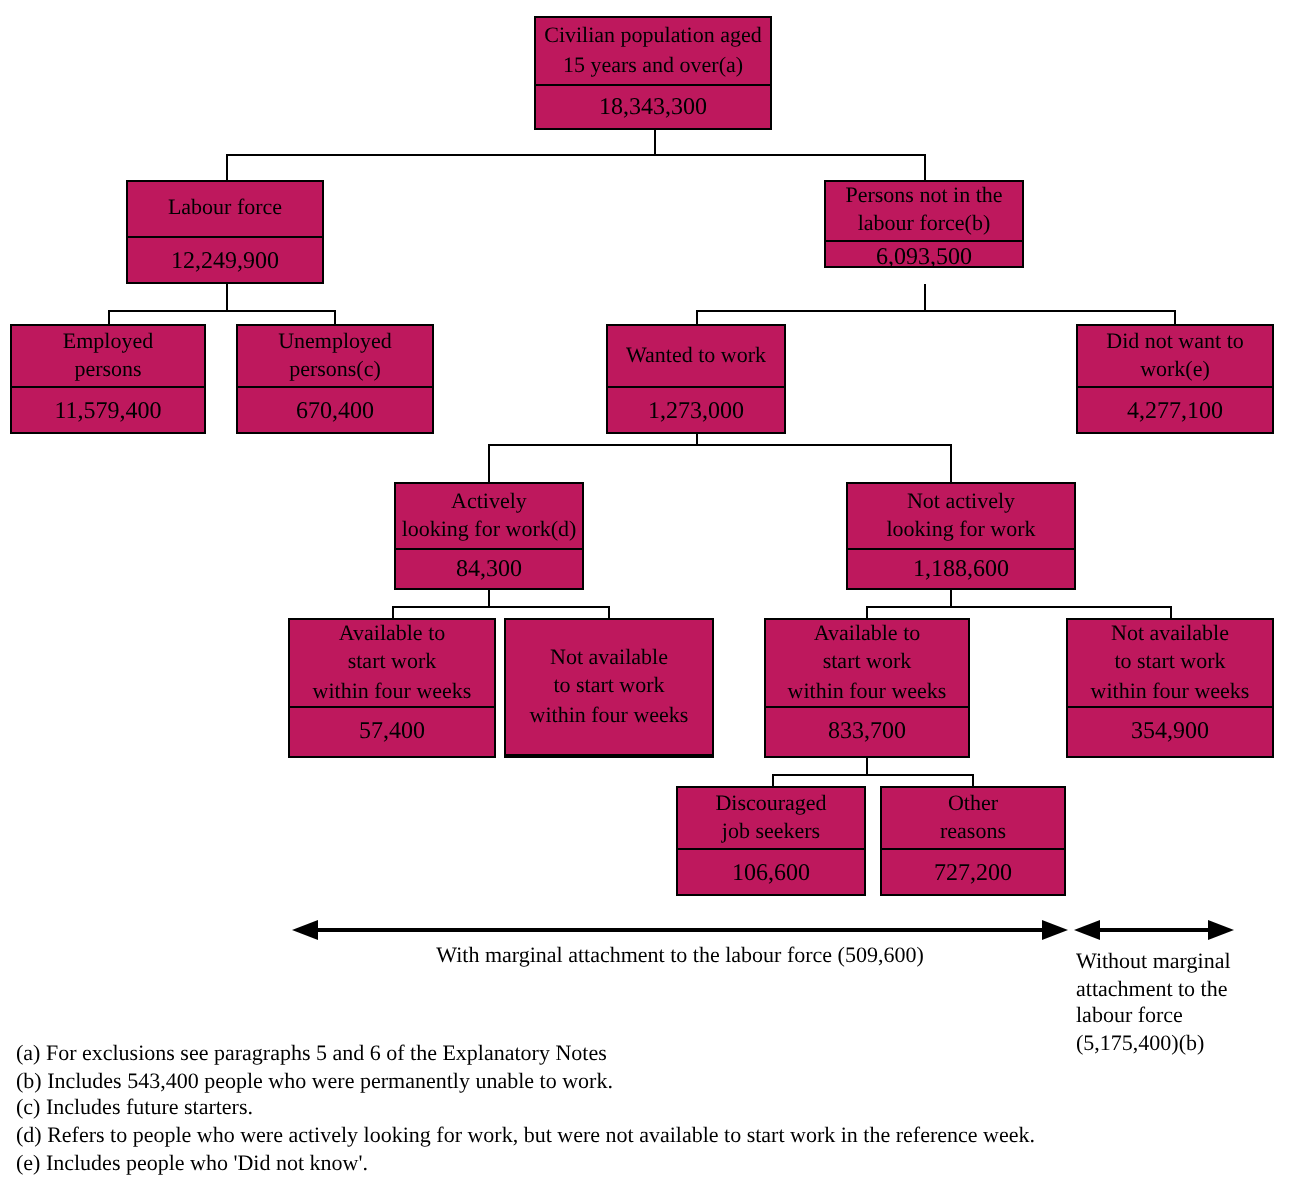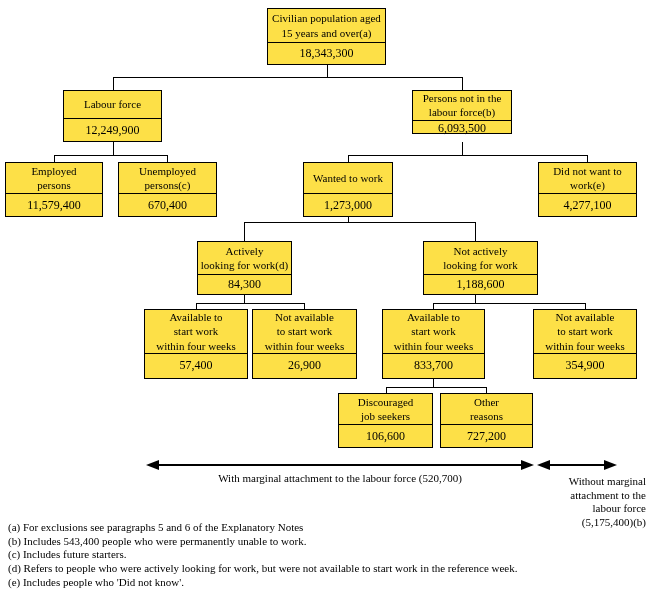--- a/index.html
+++ b/index.html
@@ -1,21 +1,21 @@
 <!DOCTYPE html>
 <html><head>
 <meta charset="utf-8">
 <style>
   html,body{margin:0;padding:0;background:#fff;}
   #canvas{
     position:relative;width:647px;height:595px;background:#ffffff;
     font-family:"Liberation Serif","DejaVu Serif",serif;color:#000;overflow:hidden;
   }
   .node{
-    position:absolute;border:1px solid #000;background:#fde047;
+    position:absolute;border:1px solid #000;background:#be185d;
     display:flex;flex-direction:column;box-sizing:border-box;text-align:center;
   }
   .node .label{
     flex:1;display:flex;align-items:center;justify-content:center;
     white-space:pre;font-size:11px;line-height:1.3;border-bottom:1px solid #000;
     padding:0 1px;
   }
   .node .value{
     height:22px;display:flex;align-items:center;justify-content:center;
     font-size:12px;
@@ -41,21 +41,21 @@
   
   .arrow{position:absolute;display:flex;align-items:center;height:10px;}
   .arrow .shaft{flex:1;height:2px;background:#000;}
   .ah{width:0;height:0;border-top:5px solid transparent;border-bottom:5px solid transparent;}
   .ah.l{border-right:13px solid #000;}
   .ah.r{border-left:13px solid #000;}
   #arrow-with{left:146px;top:460px;width:388px;}
   #arrow-without{left:537px;top:460px;width:80px;}
   .span-label{position:absolute;font-size:11px;}
   #lbl-with{left:146px;top:472px;width:388px;text-align:center;}
-  #lbl-without{left:538px;top:475px;width:108px;text-align:right;white-space:pre-line;line-height:13.5px;}
+  #lbl-without{left:538px;top:475px;width:108px;text-align:left;white-space:pre-line;line-height:13.5px;}
   
   #footnotes{position:absolute;left:8px;top:521px;width:630px;font-size:11px;line-height:13.7px;}
   #footnotes div{white-space:nowrap;}
 </style>
 </head>
 <body>
 
 <div id="canvas">
 
   <div class="line" style="left:327px;top:65px;width:1px;height:13px"></div>
@@ -133,21 +133,20 @@
   <div class="node" id="n-avail1">
     <div class="label">Available to
 start work
 within four weeks</div>
     <div class="value">57,400</div>
   </div>
   <div class="node" id="n-notavail1">
     <div class="label">Not available
 to start work
 within four weeks</div>
-    <div class="value">26,900</div>
   </div>
   <div class="node" id="n-avail2">
     <div class="label">Available to
 start work
 within four weeks</div>
     <div class="value">833,700</div>
   </div>
   <div class="node" id="n-notavail2">
     <div class="label">Not available
 to start work
@@ -168,21 +167,21 @@
   <div class="arrow" id="arrow-with">
     <span class="ah l"></span>
     <span class="shaft"></span>
     <span class="ah r"></span>
   </div>
   <div class="arrow" id="arrow-without">
     <span class="ah l"></span>
     <span class="shaft"></span>
     <span class="ah r"></span>
   </div>
-  <div class="span-label" id="lbl-with">With marginal attachment to the labour force (520,700)</div>
+  <div class="span-label" id="lbl-with">With marginal attachment to the labour force (509,600)</div>
   <div class="span-label" id="lbl-without">Without marginal
 attachment to the
 labour force
 (5,175,400)(b)</div>
 
   <div id="footnotes">
     <div>(a) For exclusions see paragraphs 5 and 6 of the Explanatory Notes</div>
     <div>(b) Includes 543,400 people who were permanently unable to work.</div>
     <div>(c) Includes future starters.</div>
     <div>(d) Refers to people who were actively looking for work, but were not available to start work in the reference week.</div>

